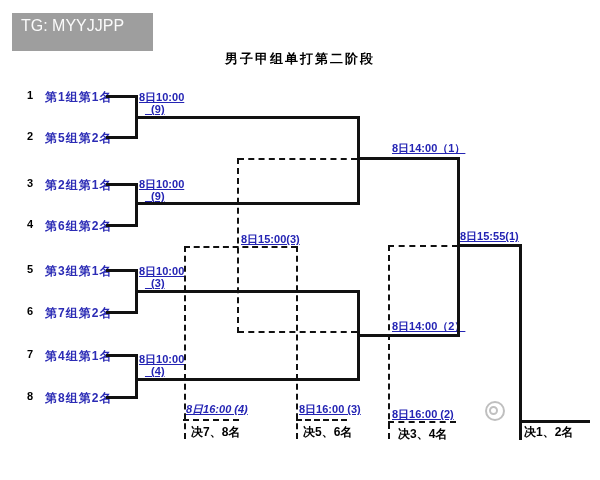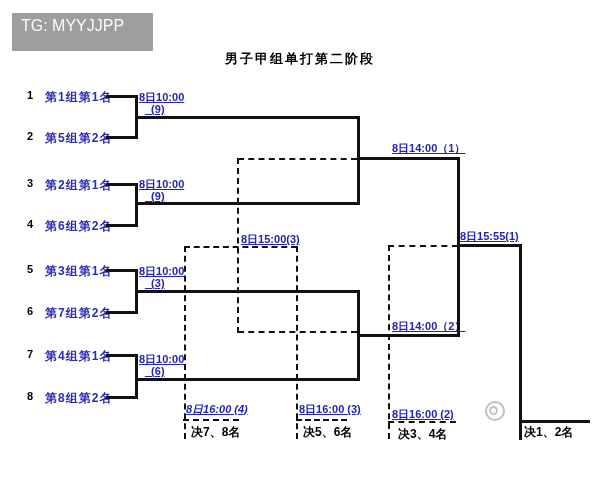--- a/index.html
+++ b/index.html
@@ -72,21 +72,21 @@
   <div class="vl" style="left:135px;top:354px;height:45px;"></div>
 
   <div class="hl" style="left:135px;top:116px;width:225px;"></div>
   <div class="hl" style="left:135px;top:202px;width:225px;"></div>
   <div class="hl" style="left:135px;top:290px;width:225px;"></div>
   <div class="hl" style="left:135px;top:378px;width:225px;"></div>
 
   <div class="mlabel" style="left:139px;top:91px;"><span>8日10:00</span><span class="slot">_(9)</span></div>
   <div class="mlabel" style="left:139px;top:178px;"><span>8日10:00</span><span class="slot">_(9)</span></div>
   <div class="mlabel" style="left:139px;top:265px;"><span>8日10:00</span><span class="slot">_(3)</span></div>
-  <div class="mlabel" style="left:139px;top:353px;"><span>8日10:00</span><span class="slot">_(6)</span></div>
+  <div class="mlabel" style="left:139px;top:353px;"><span>8日10:00</span><span class="slot">_(4)</span></div>
 
   <div class="vl" style="left:357px;top:116px;height:89px;"></div>
   <div class="hl" style="left:357px;top:157px;width:103px;"></div>
   <div class="vl" style="left:357px;top:290px;height:91px;"></div>
   <div class="hl" style="left:357px;top:334px;width:103px;"></div>
 
   <div class="mlabel" style="left:392px;top:142px;">8日14:00（1）</div>
   <div class="mlabel" style="left:392px;top:320px;">8日14:00（2）</div>
 
   <div class="vl" style="left:457px;top:157px;height:180px;"></div>

